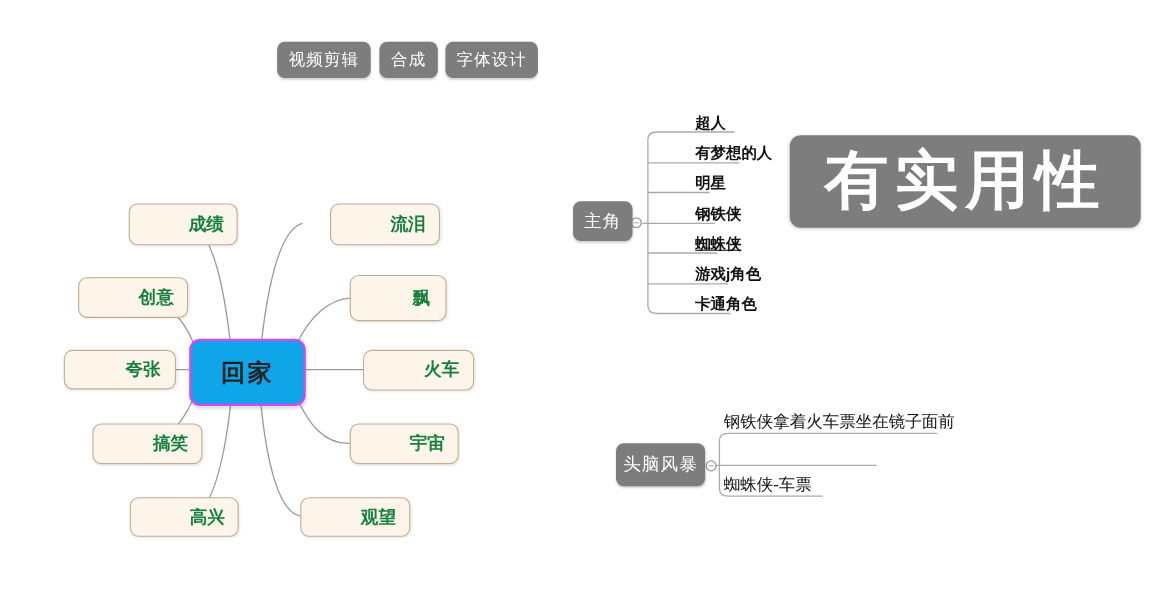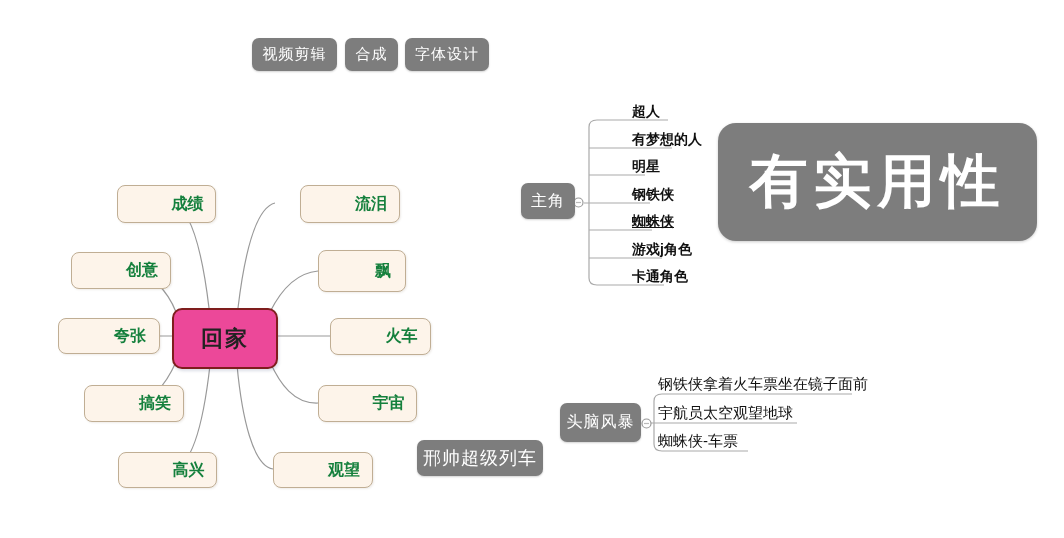--- a/index.html
+++ b/index.html
@@ -22,21 +22,21 @@
     position:absolute;display:flex;align-items:center;justify-content:center;
     background:#fdf4ea;border:1px solid #c0ae94;border-radius:8px;
     color:#15803d;font-weight:bold;font-size:16px;
     box-shadow:1px 1px 2px rgba(120,100,70,0.12);
     padding-left:42px;
   }
 
   
   .center-topic{
     position:absolute;display:flex;align-items:center;justify-content:center;
-    background:#ec4899;border:2px solid #7f1d1d;border-radius:10px;
+    background:#0ea5e9;border:2px solid #d946ef;border-radius:10px;
     color:#222222;font-weight:bold;font-size:22px;letter-spacing:2px;
     box-shadow:1px 2px 3px rgba(60,80,120,0.18);
   }
 
   
   .tree-item{
     position:absolute;color:#111111;font-size:14px;line-height:18px;
     white-space:nowrap;
   }
   .tree-item.bold{font-weight:bold;margin-left:32px;}
@@ -117,20 +117,18 @@
   <div class="tree-item bold" style="left:600px;top:102px;">超人</div>
   <div class="tree-item bold" style="left:600px;top:130px;">有梦想的人</div>
   <div class="tree-item bold" style="left:600px;top:157px;">明星</div>
   <div class="tree-item bold" style="left:600px;top:185px;">钢铁侠</div>
   <div class="tree-item bold" style="left:600px;top:212px;text-decoration:underline;">蜘蛛侠</div>
   <div class="tree-item bold" style="left:600px;top:240px;">游戏j角色</div>
   <div class="tree-item bold" style="left:600px;top:267px;">卡通角色</div>
 
   <div class="gbox" style="left:560px;top:403px;width:81px;height:39px;font-size:16px;">头脑风暴</div>
   <div class="tree-item" style="left:658px;top:375px;font-size:15px;">钢铁侠拿着火车票坐在镜子面前</div>
-  <div class="tree-item" style="left:658px;top:404px;font-size:15px;">宇航员太空观望地球</div>
   <div class="tree-item" style="left:658px;top:432px;font-size:15px;">蜘蛛侠-车票</div>
 
-  <div class="banner" style="left:718px;top:123px;width:319px;height:118px;border-radius:18px;">有实用性</div>
+  <div class="banner" style="left:718px;top:123px;width:319px;height:84px;">有实用性</div>
 
-  <div class="gbox" style="left:417px;top:440px;width:126px;height:36px;font-size:18px;">邢帅超级列车</div>
 
 </div>
 
 </body></html>

